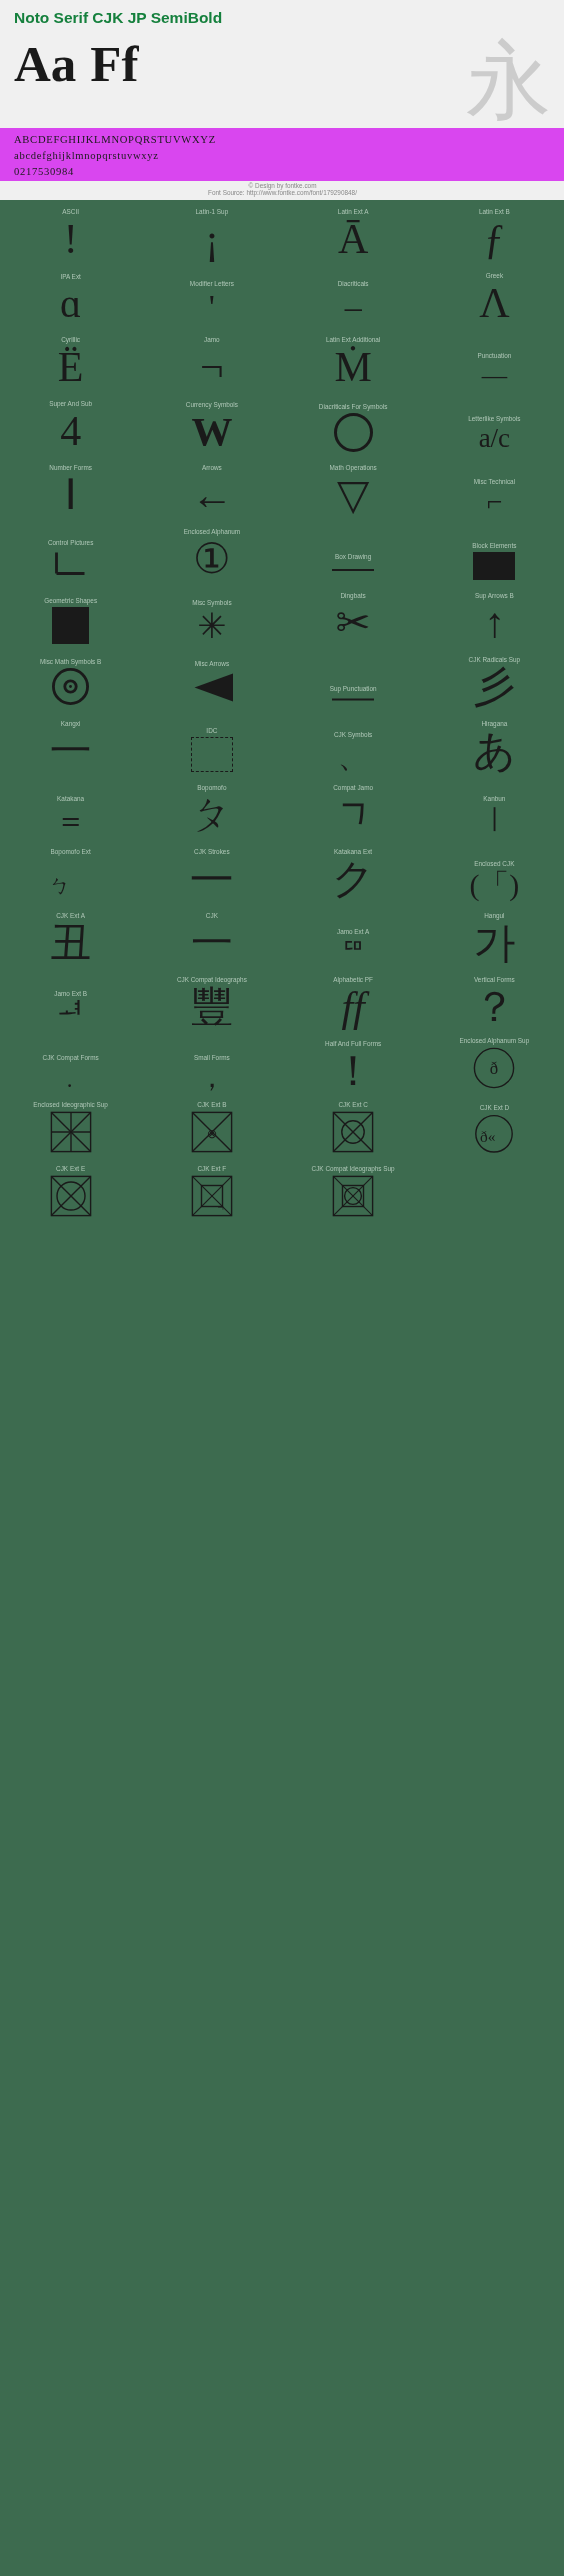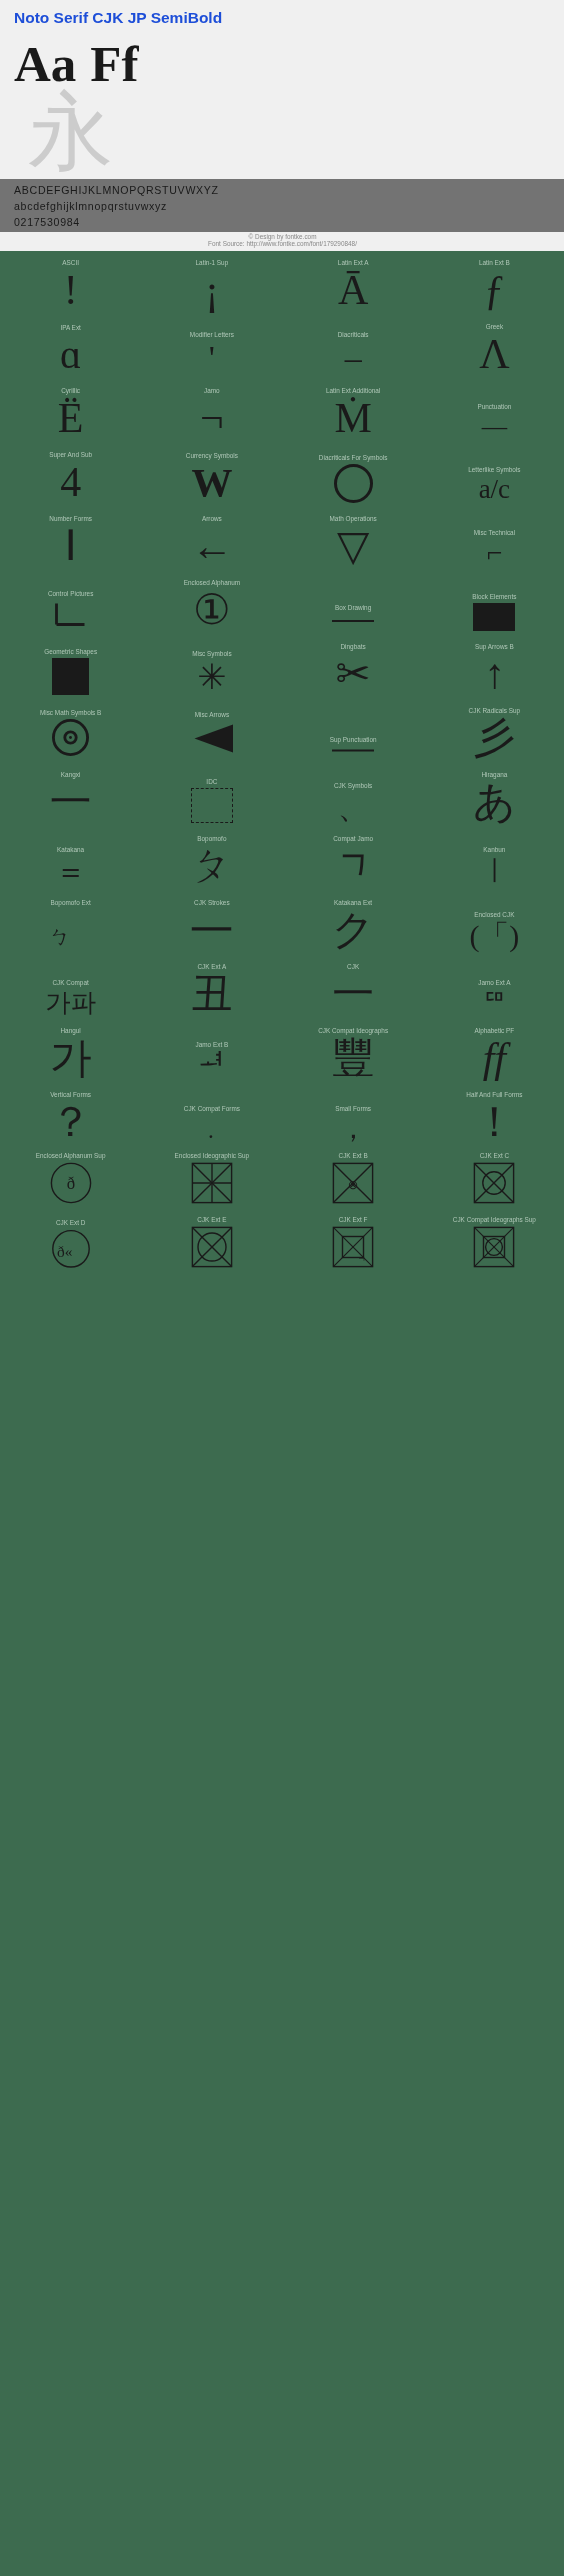--- a/index.html
+++ b/index.html
@@ -12,30 +12,29 @@
 
     .header {
       background: #f0f0f0;
       padding: 8.5px 14px 5.6px 14px;
       text-align: left;
     }
 
     .font-title {
       font-size: 15.5px;
       font-weight: 600;
-      color: #1d4ed8;
+      color: #15803d;
       font-family: sans-serif;
     }
 
     .big-chars {
       display: flex;
       align-items: flex-start;
       padding: 7px 14px 3.5px 14px;
       background: #f0f0f0;
-      flex-direction: column;
     }
 
     .big-latin {
       flex: 1;
     }
 
     .big-char-row {
       display: flex;
       gap: 14px;
       line-height: 1;
@@ -48,23 +47,23 @@
     }
 
     .big-cjk {
       font-size: 85px;
       color: #ccc;
       line-height: 1;
       margin-left: 14px;
     }
 
     .alphabet-section {
-      background: #737373;
+      background: #d946ef;
       padding: 4.2px 14px 1.4px 14px;
-      font-family: Liberation Sans, sans-serif;
+      font-family: Liberation Serif, serif;
     }
 
     .alphabet-line {
       font-size: 10.6px;
       color: #1a1a1a;
       line-height: 1.5;
       letter-spacing: 0.7px;
     }
 
     .font-source {
@@ -361,24 +360,20 @@
   <div class="char-block">
     <div class="block-label">Katakana Ext</div>
     <div class="block-char large">ク</div>
   </div>
   <div class="char-block">
     <div class="block-label">Enclosed CJK</div>
     <div class="block-char medium">(「)</div>
   </div>
 
   <div class="char-block">
-    <div class="block-label">CJK Compat</div>
-    <div class="block-char medium" style="font-size:25.4px;">가파</div>
-  </div>
-  <div class="char-block">
     <div class="block-label">CJK Ext A</div>
     <div class="block-char large">丑</div>
   </div>
   <div class="char-block">
     <div class="block-label">CJK</div>
     <div class="block-char large">一</div>
   </div>
   <div class="char-block">
     <div class="block-label">Jamo Ext A</div>
     <div class="block-char large" style="font-size:25.4px;">ꥠ</div>

